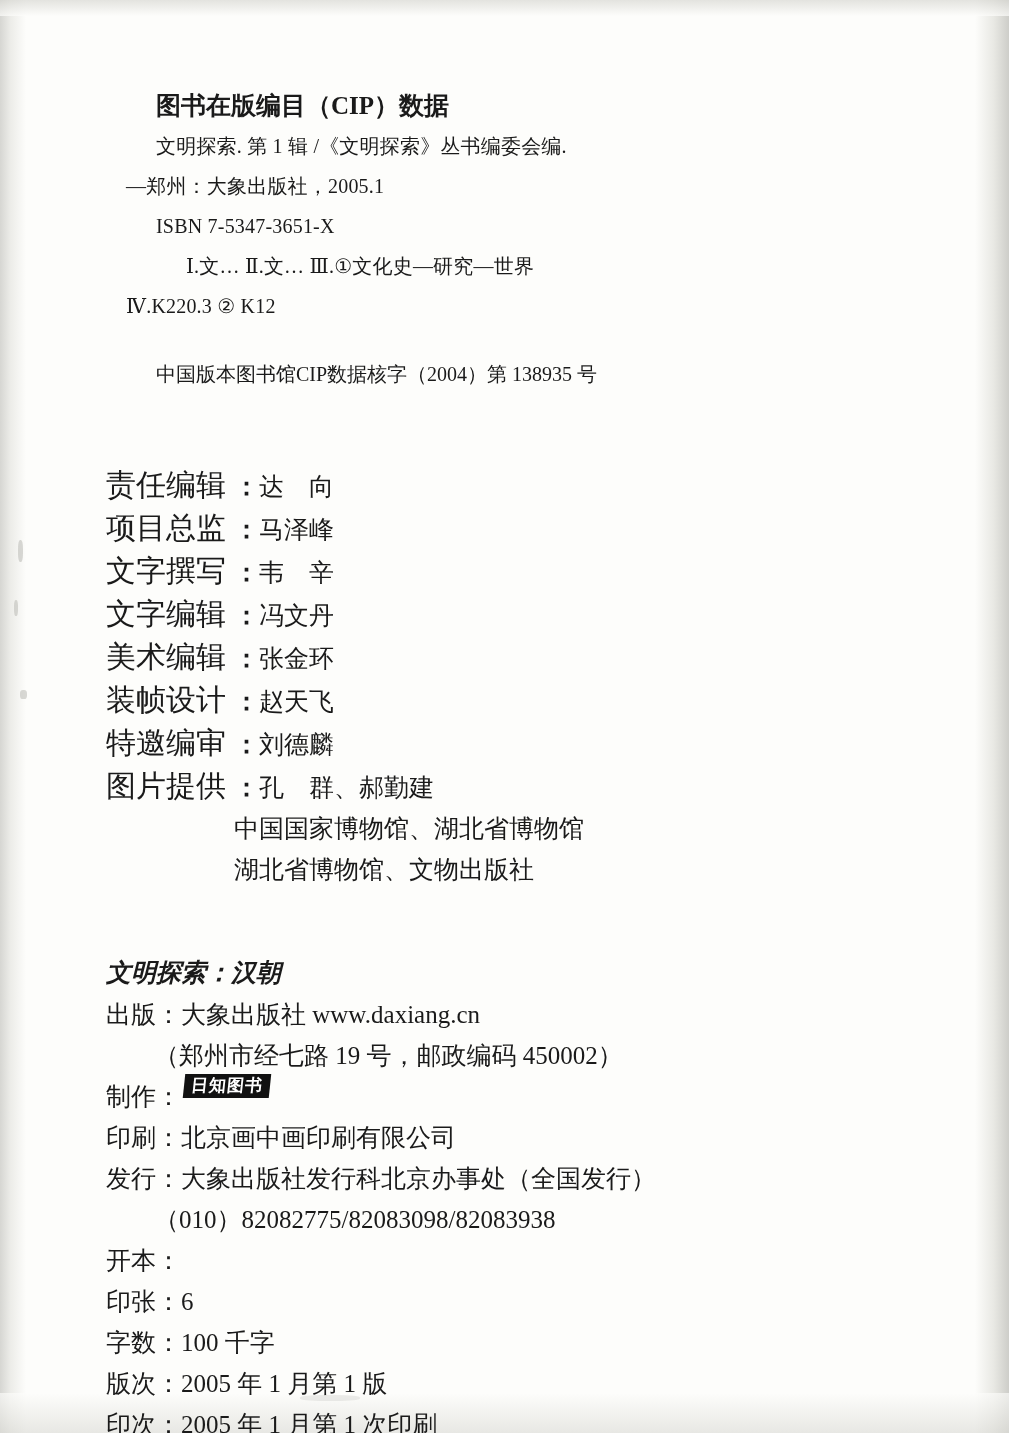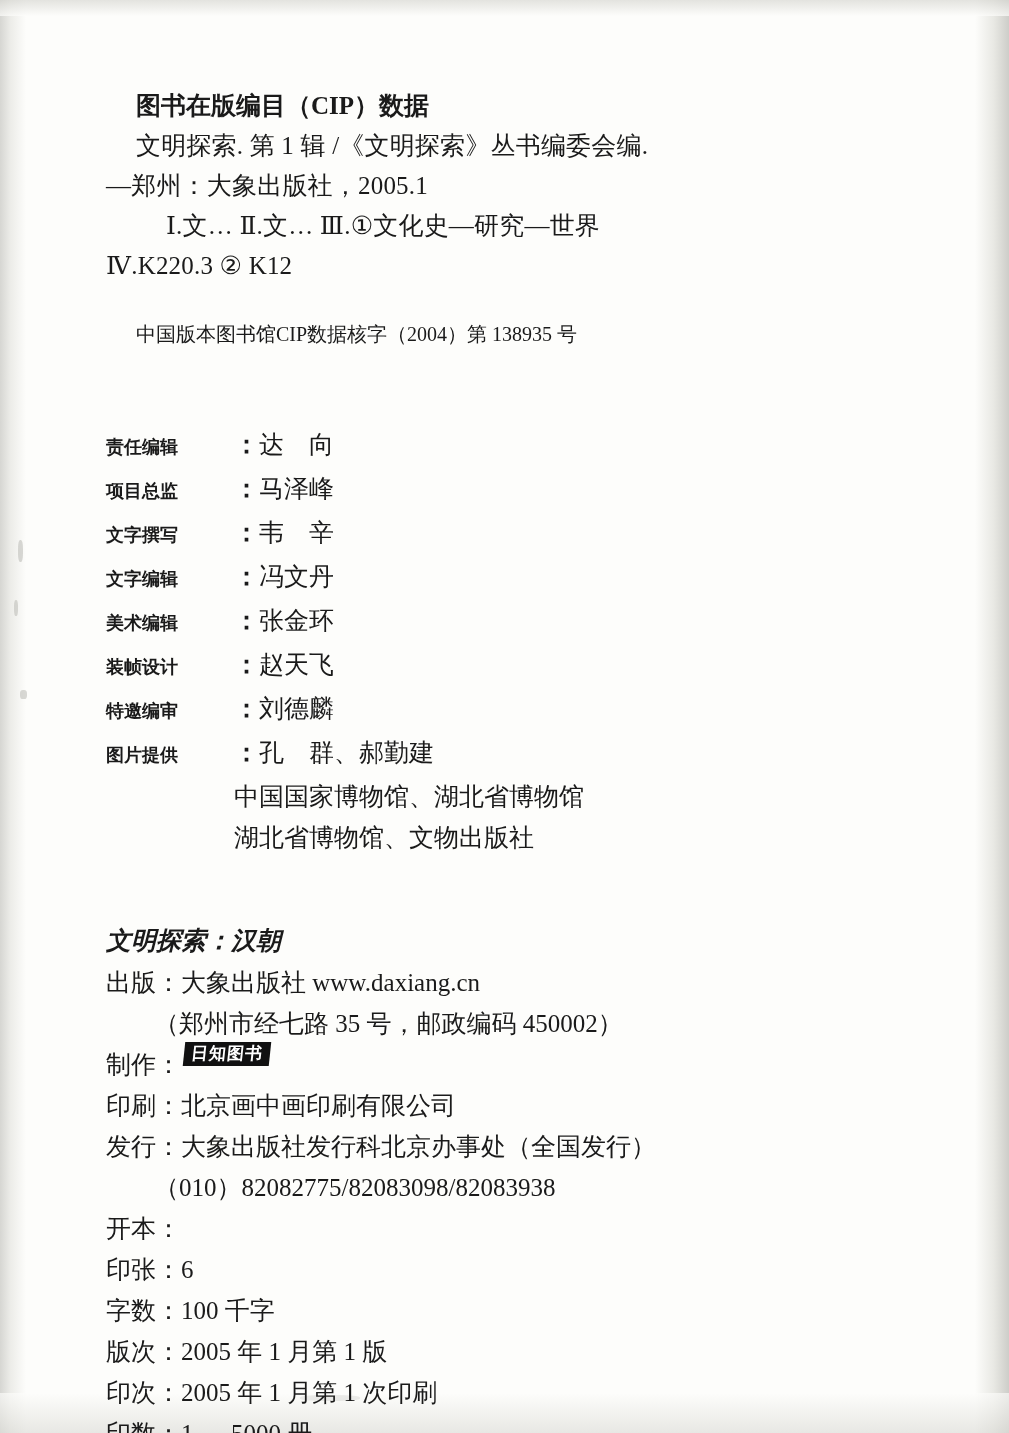--- a/index.html
+++ b/index.html
@@ -57,60 +57,60 @@
   }
 
   .content {
     position: absolute;
     left: 106px;
     top: 86px;
     width: 760px;
   }
 
   .line {
-    font-size: 25px;
+    font-size: 20px;
     line-height: 40px;
     white-space: pre;
     letter-spacing: .2px;
   }
   .indent1 { padding-left: 30px; }
   .indent2 { padding-left: 60px; }
 
   
   .cip-head {
     font-size: 25px;
     font-weight: bold;
     line-height: 40px;
     padding-left: 30px;
     white-space: pre;
   }
 
-  .cip-block { margin-bottom: 2px; }
+  .cip-block { margin-bottom: 2px; margin-left: 20px; }
 
   .cip-registry {
     font-size: 20px;
     line-height: 40px;
     padding-left: 30px;
     white-space: pre;
     margin-top: 28px;
   }
 
   
   .credits {
     margin-top: 70px;
   }
   .credit-row {
     display: flex;
     align-items: baseline;
     line-height: 41px;
     white-space: pre;
   }
   .credit-label {
-    font-size: 18px;
-    font-weight: bold;
+    font-size: 30px;
+    font-weight: normal;
     min-width: 128px;
   }
   .credit-sep {
     font-size: 25px;
     font-weight: bold;
   }
   .credit-value {
     font-size: 25px;
   }
   .credit-cont {
@@ -171,20 +171,21 @@
   <div class="speck" style="left:14px;top:600px;width:4px;height:16px;"></div>
   <div class="speck" style="left:20px;top:690px;width:7px;height:9px;"></div>
   <div class="speck" style="left:300px;top:1395px;width:60px;height:6px;opacity:.25;"></div>
 
   <div class="content">
 
     <div class="cip-block">
       <div class="cip-head">图书在版编目（CIP）数据</div>
       <div class="line indent1">文明探索. 第 1 辑 /《文明探索》丛书编委会编.</div>
       <div class="line">—郑州：大象出版社，2005.1</div>
+      <div class="line indent1">ISBN 7-5347-3651-X</div>
       <div class="line indent2">Ⅰ.文… Ⅱ.文… Ⅲ.①文化史—研究—世界</div>
       <div class="line">Ⅳ.K220.3 ② K12</div>
       <div class="cip-registry">中国版本图书馆CIP数据核字（2004）第 138935 号</div>
     </div>
 
     <div class="credits">
 
       <div class="credit-row">
         <span class="credit-label">责任编辑</span>
         <span class="credit-sep">：</span>
@@ -240,21 +241,21 @@
     <div class="imprint">
 
       <div class="imprint-title">文明探索：汉朝</div>
 
       <div class="imprint-row">
         <span>出版</span>
         <span>：</span>
         <span>大象出版社 www.daxiang.cn</span>
       </div>
 
-      <div class="imprint-row sub">（郑州市经七路 35 号，邮政编码 450002）</div>
+      <div class="imprint-row sub">（郑州市经七路 19 号，邮政编码 450002）</div>
 
       <div class="imprint-row">
         <span>制作</span>
         <span>：</span>
         <span class="logo-box">日知图书</span>
       </div>
 
       <div class="imprint-row">
         <span>印刷</span>
         <span>：</span>

